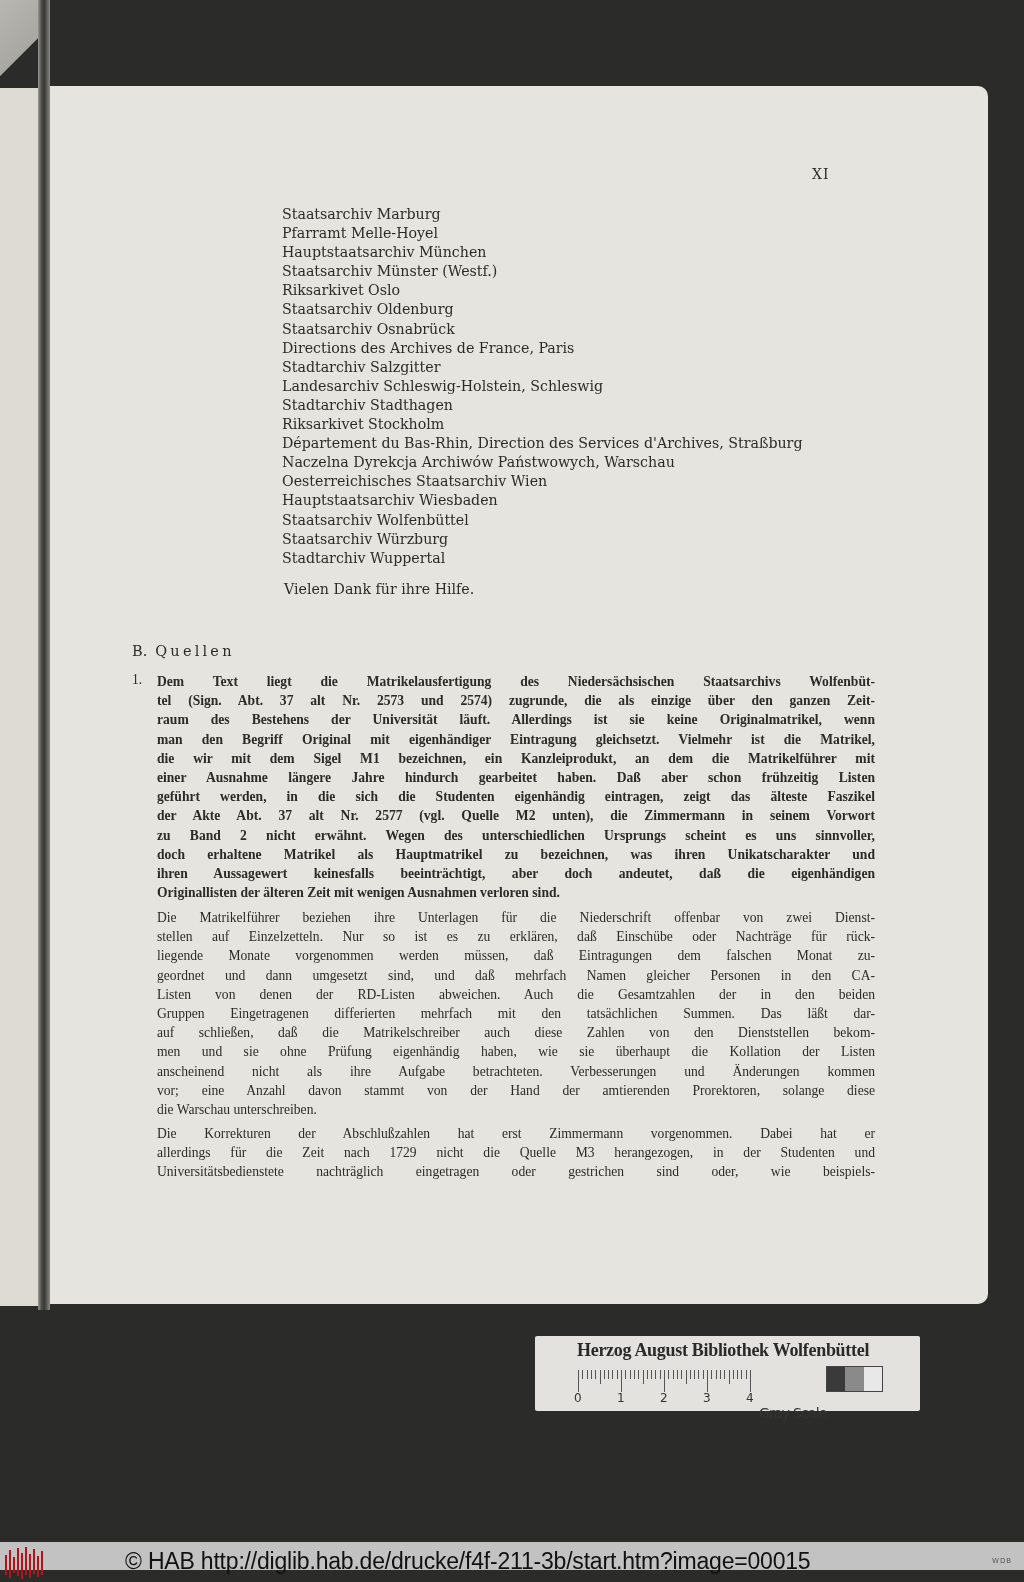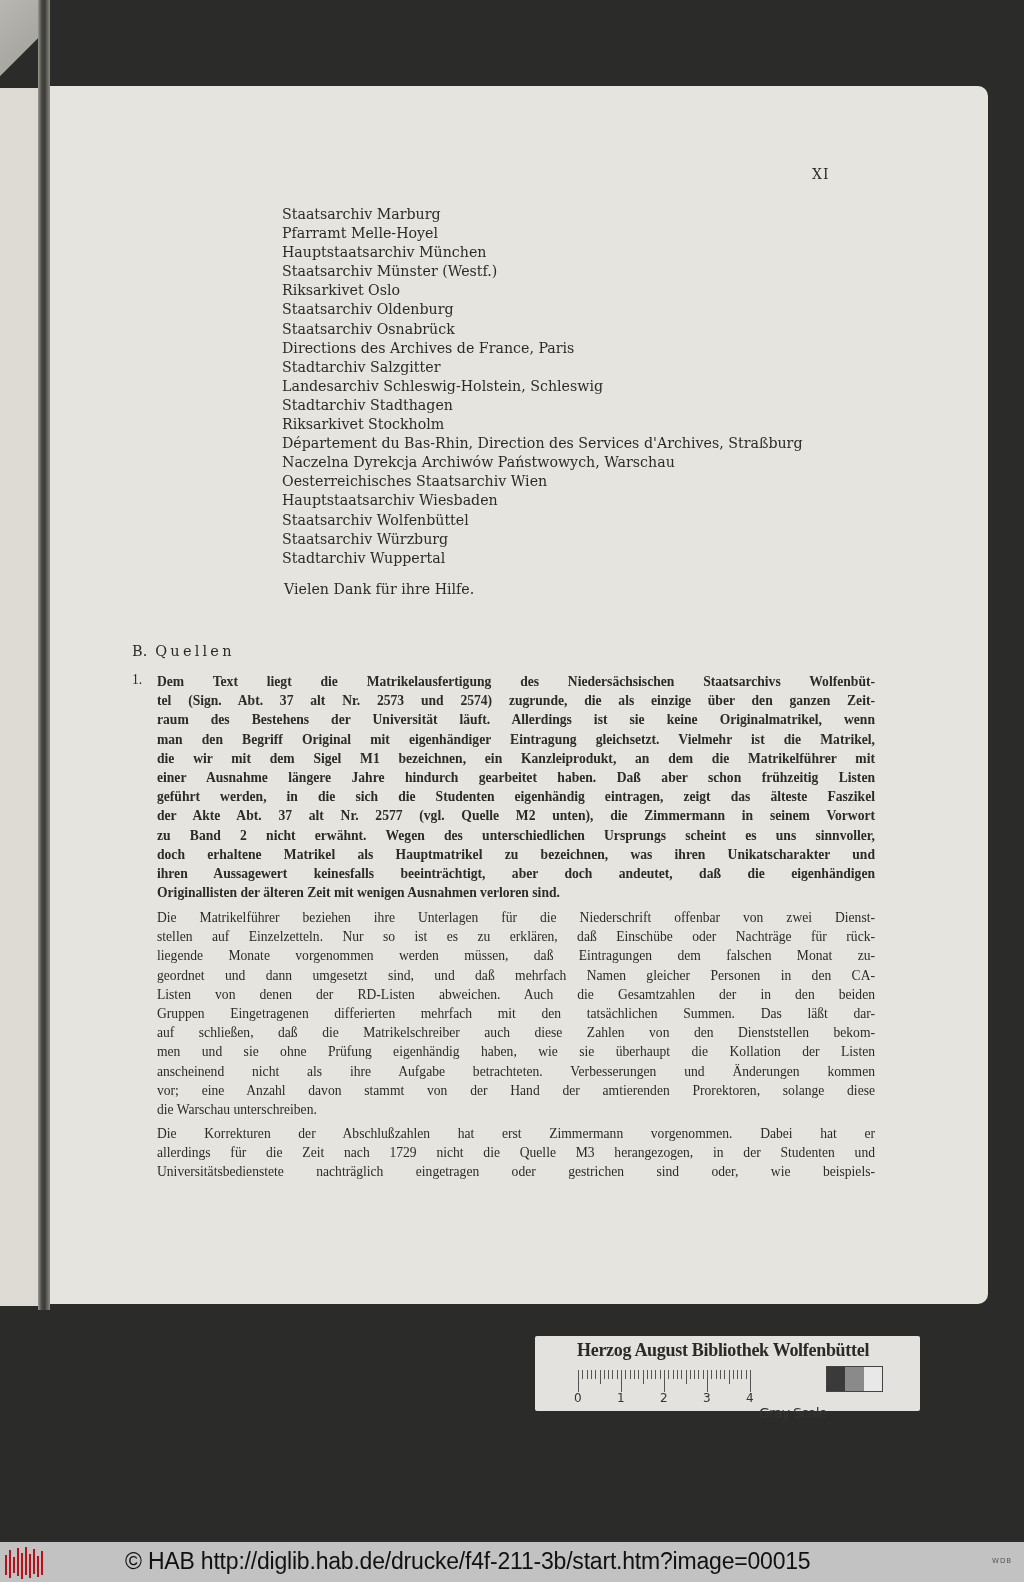--- a/index.html
+++ b/index.html
@@ -73,21 +73,21 @@
     position:absolute; left:224px; top:25px; font-size:14px; color:#333;
     font-family:"DejaVu Sans", sans-serif; letter-spacing:-0.8px;margin-top:44px;
   }
   .gray-swatch {
     position:absolute; left:291px; top:30px; width:55px; height:24px;
     border:1px solid #444; display:flex;
   }
   .gray-swatch div { flex:1; }
   
   .banner {
-    position:absolute; left:0; top:1542px; width:1024px; height:40px;
+    position:absolute; left:0; top:1542px; width:1024px; height:28px;
     background:#c2c2c2;
   }
   .banner-logo {
     position:absolute; left:3px; top:3px; width:44px; height:34px;
   }
   .banner-text {
     position:absolute; left:125px; top:6px; font-size:23px; color:#111;
     font-family:"Liberation Sans", sans-serif; letter-spacing:-0.2px;
   }
   .banner-mark {

